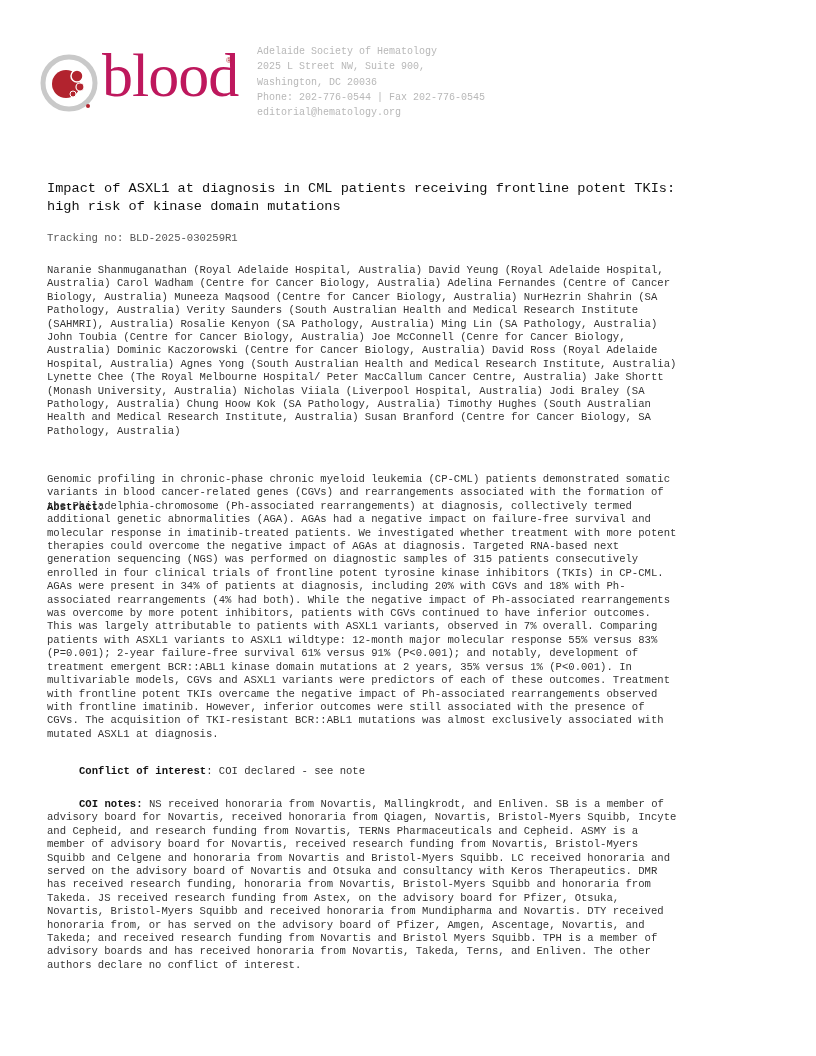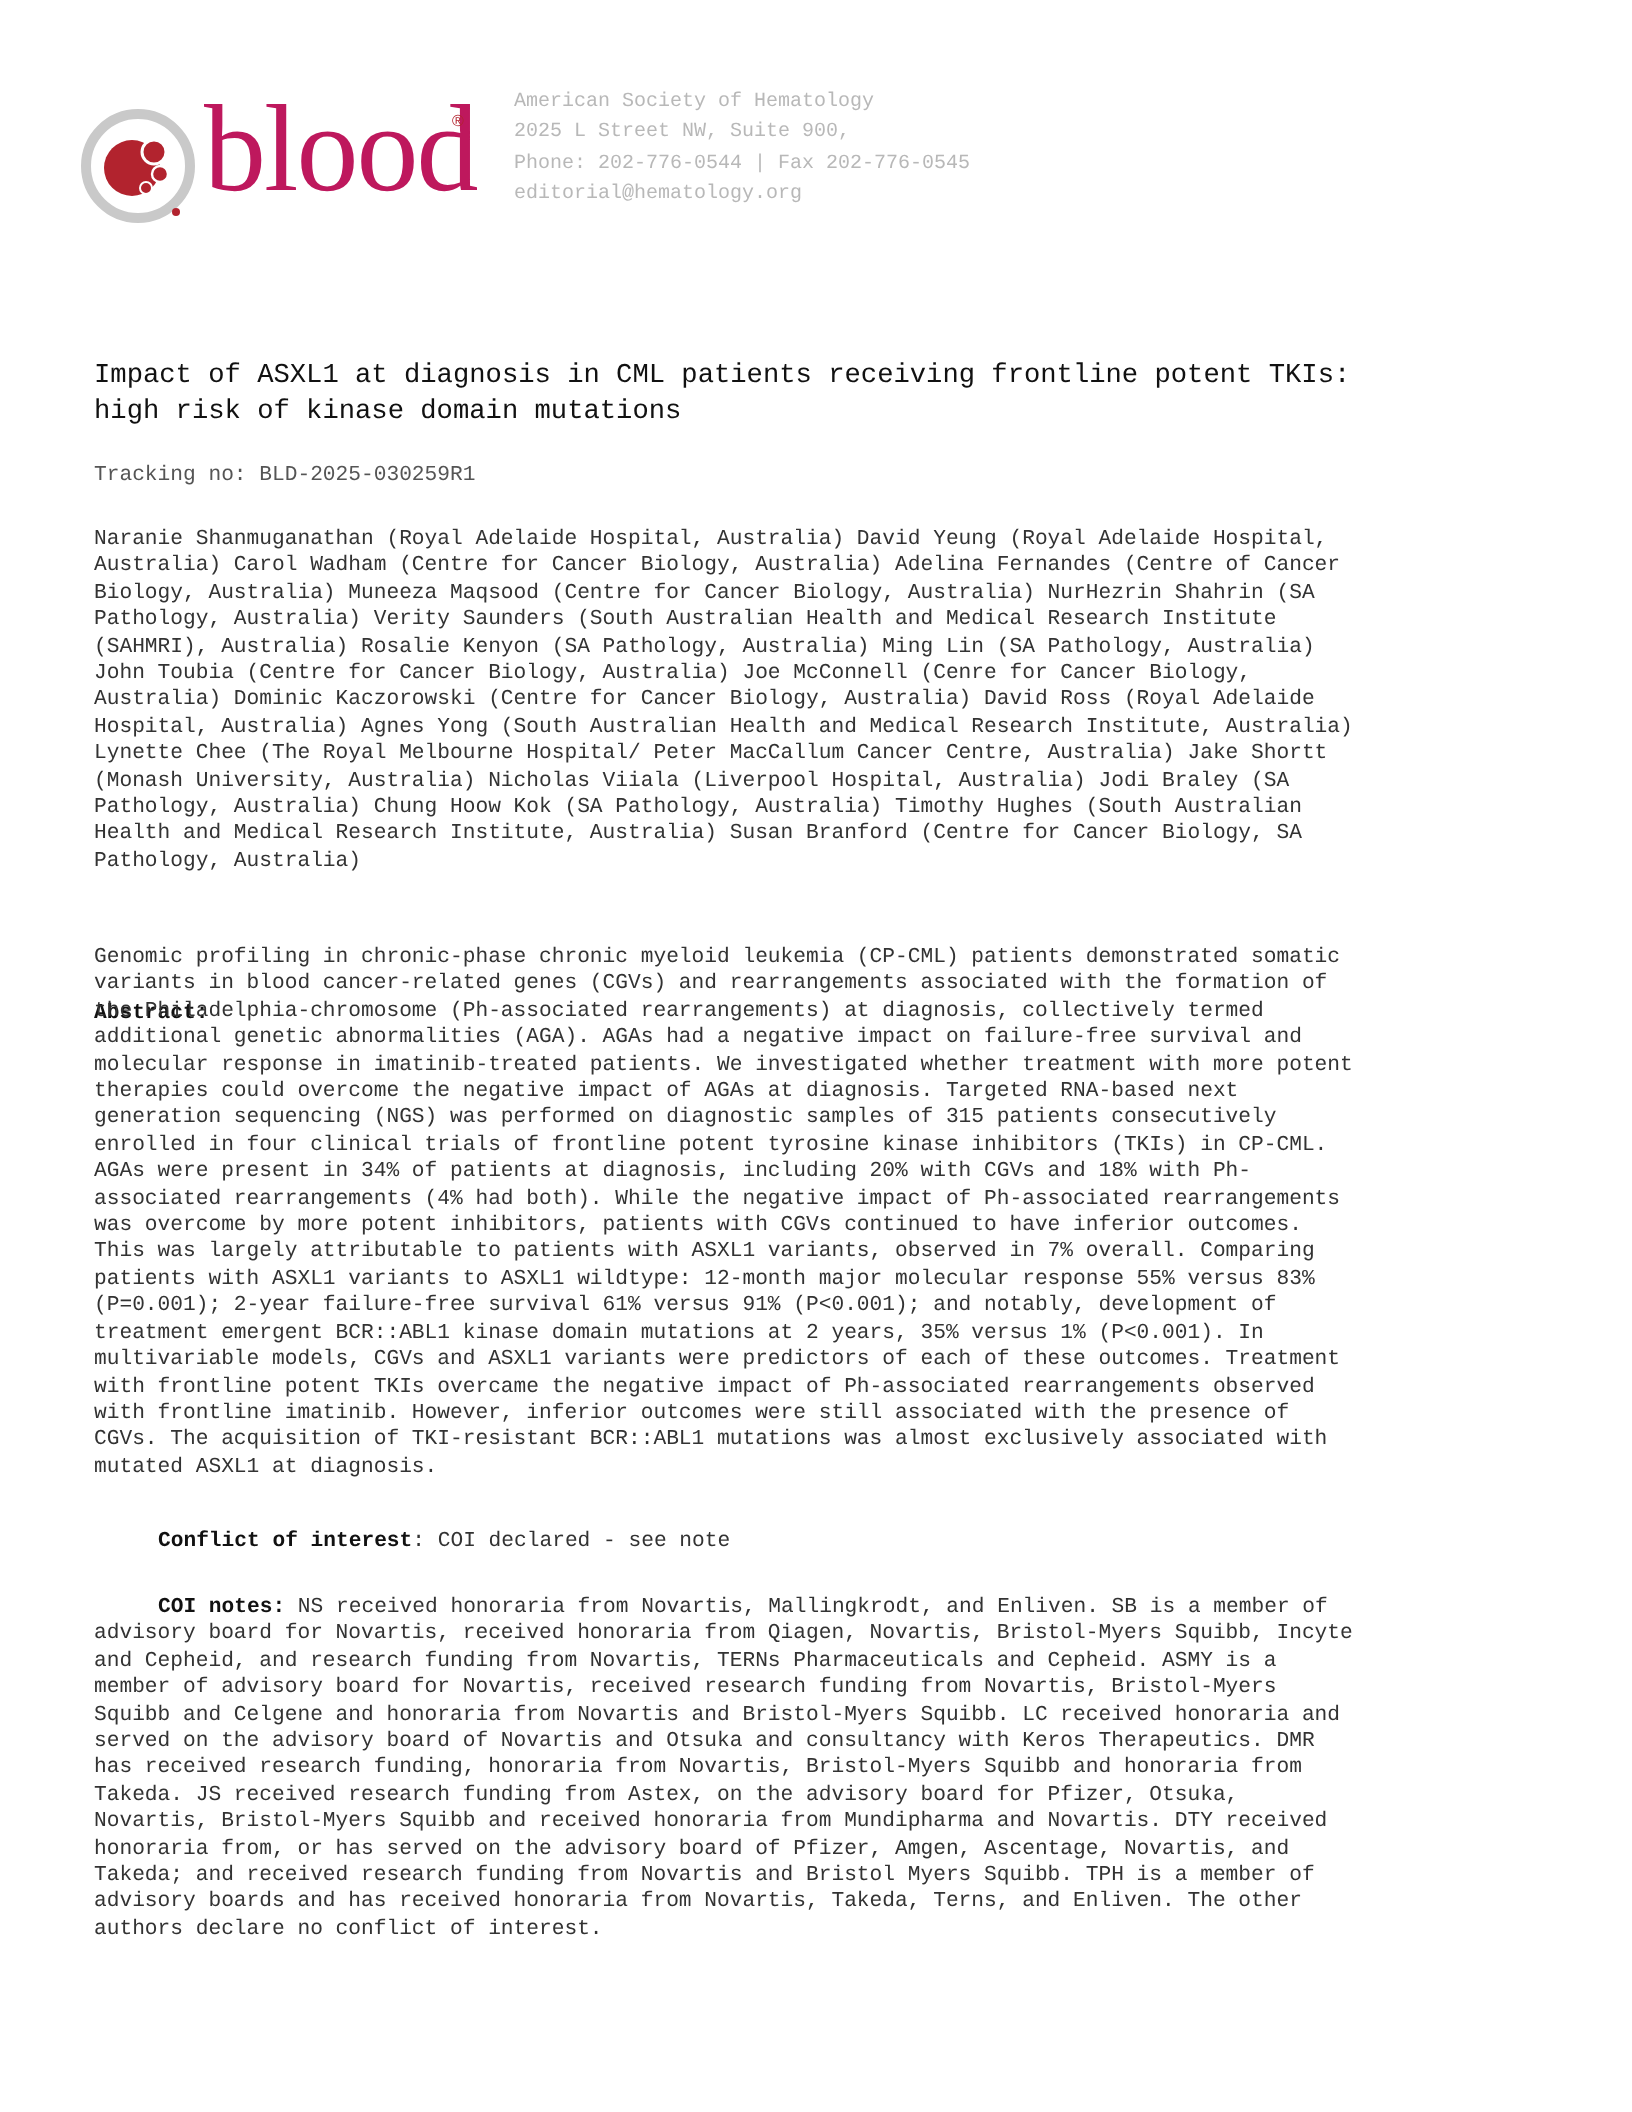--- a/index.html
+++ b/index.html
@@ -28,21 +28,21 @@
     <circle cx="26" cy="30" r="14" fill="#b2232e"></circle>
     <circle cx="37" cy="22" r="6" fill="#b2232e" stroke="#fff" stroke-width="1.5"></circle>
     <circle cx="40" cy="33" r="4" fill="#b2232e" stroke="#fff" stroke-width="1.2"></circle>
     <circle cx="33" cy="40" r="3" fill="#b2232e" stroke="#fff" stroke-width="1"></circle>
     <circle cx="48" cy="52" r="2" fill="#b2232e"></circle>
   </svg>
   <span class="logo-text">blood</span>
   <span class="reg">®</span>
 </div>
 
-<div class="address mono"><div>American Society of Hematology</div><div>2025 L Street NW, Suite 900,</div><div>Phone: 202-776-0544 | Fax 202-776-0545</div><div>editorial@hematology.org</div></div>
+<div class="address mono"><div>Adelaide Society of Hematology</div><div>2025 L Street NW, Suite 900,</div><div>Washington, DC 20036</div><div>Phone: 202-776-0544 | Fax 202-776-0545</div><div>editorial@hematology.org</div></div>
 
 <div class="title mono"><div>Impact of ASXL1 at diagnosis in CML patients receiving frontline potent TKIs:</div><div>high risk of kinase domain mutations</div></div>
 
 <div class="tracking mono">Tracking no: BLD-2025-030259R1</div>
 
 <div class="block authors mono" id="authors"><div>Naranie Shanmuganathan (Royal Adelaide Hospital, Australia) David Yeung (Royal Adelaide Hospital,</div><div>Australia) Carol Wadham (Centre for Cancer Biology, Australia) Adelina Fernandes (Centre of Cancer</div><div>Biology, Australia) Muneeza Maqsood (Centre for Cancer Biology, Australia) NurHezrin Shahrin (SA</div><div>Pathology, Australia) Verity Saunders (South Australian Health and Medical Research Institute</div><div>(SAHMRI), Australia) Rosalie Kenyon (SA Pathology, Australia) Ming Lin (SA Pathology, Australia)</div><div>John Toubia (Centre for Cancer Biology, Australia) Joe McConnell (Cenre for Cancer Biology,</div><div>Australia) Dominic Kaczorowski (Centre for Cancer Biology, Australia) David Ross (Royal Adelaide</div><div>Hospital, Australia) Agnes Yong (South Australian Health and Medical Research Institute, Australia)</div><div>Lynette Chee (The Royal Melbourne Hospital/ Peter MacCallum Cancer Centre, Australia) Jake Shortt</div><div>(Monash University, Australia) Nicholas Viiala (Liverpool Hospital, Australia) Jodi Braley (SA</div><div>Pathology, Australia) Chung Hoow Kok (SA Pathology, Australia) Timothy Hughes (South Australian</div><div>Health and Medical Research Institute, Australia) Susan Branford (Centre for Cancer Biology, SA</div><div>Pathology, Australia)</div></div>
 
 <div class="block abstract-head mono">Abstract:</div>
 <div class="block abstract mono" id="abstract"><div>Genomic profiling in chronic-phase chronic myeloid leukemia (CP-CML) patients demonstrated somatic</div><div>variants in blood cancer-related genes (CGVs) and rearrangements associated with the formation of</div><div>the Philadelphia-chromosome (Ph-associated rearrangements) at diagnosis, collectively termed</div><div>additional genetic abnormalities (AGA). AGAs had a negative impact on failure-free survival and</div><div>molecular response in imatinib-treated patients. We investigated whether treatment with more potent</div><div>therapies could overcome the negative impact of AGAs at diagnosis. Targeted RNA-based next</div><div>generation sequencing (NGS) was performed on diagnostic samples of 315 patients consecutively</div><div>enrolled in four clinical trials of frontline potent tyrosine kinase inhibitors (TKIs) in CP-CML.</div><div>AGAs were present in 34% of patients at diagnosis, including 20% with CGVs and 18% with Ph-</div><div>associated rearrangements (4% had both). While the negative impact of Ph-associated rearrangements</div><div>was overcome by more potent inhibitors, patients with CGVs continued to have inferior outcomes.</div><div>This was largely attributable to patients with ASXL1 variants, observed in 7% overall. Comparing</div><div>patients with ASXL1 variants to ASXL1 wildtype: 12-month major molecular response 55% versus 83%</div><div>(P=0.001); 2-year failure-free survival 61% versus 91% (P&lt;0.001); and notably, development of</div><div>treatment emergent BCR::ABL1 kinase domain mutations at 2 years, 35% versus 1% (P&lt;0.001). In</div><div>multivariable models, CGVs and ASXL1 variants were predictors of each of these outcomes. Treatment</div><div>with frontline potent TKIs overcame the negative impact of Ph-associated rearrangements observed</div><div>with frontline imatinib. However, inferior outcomes were still associated with the presence of</div><div>CGVs. The acquisition of TKI-resistant BCR::ABL1 mutations was almost exclusively associated with</div><div>mutated ASXL1 at diagnosis.</div></div>
 

